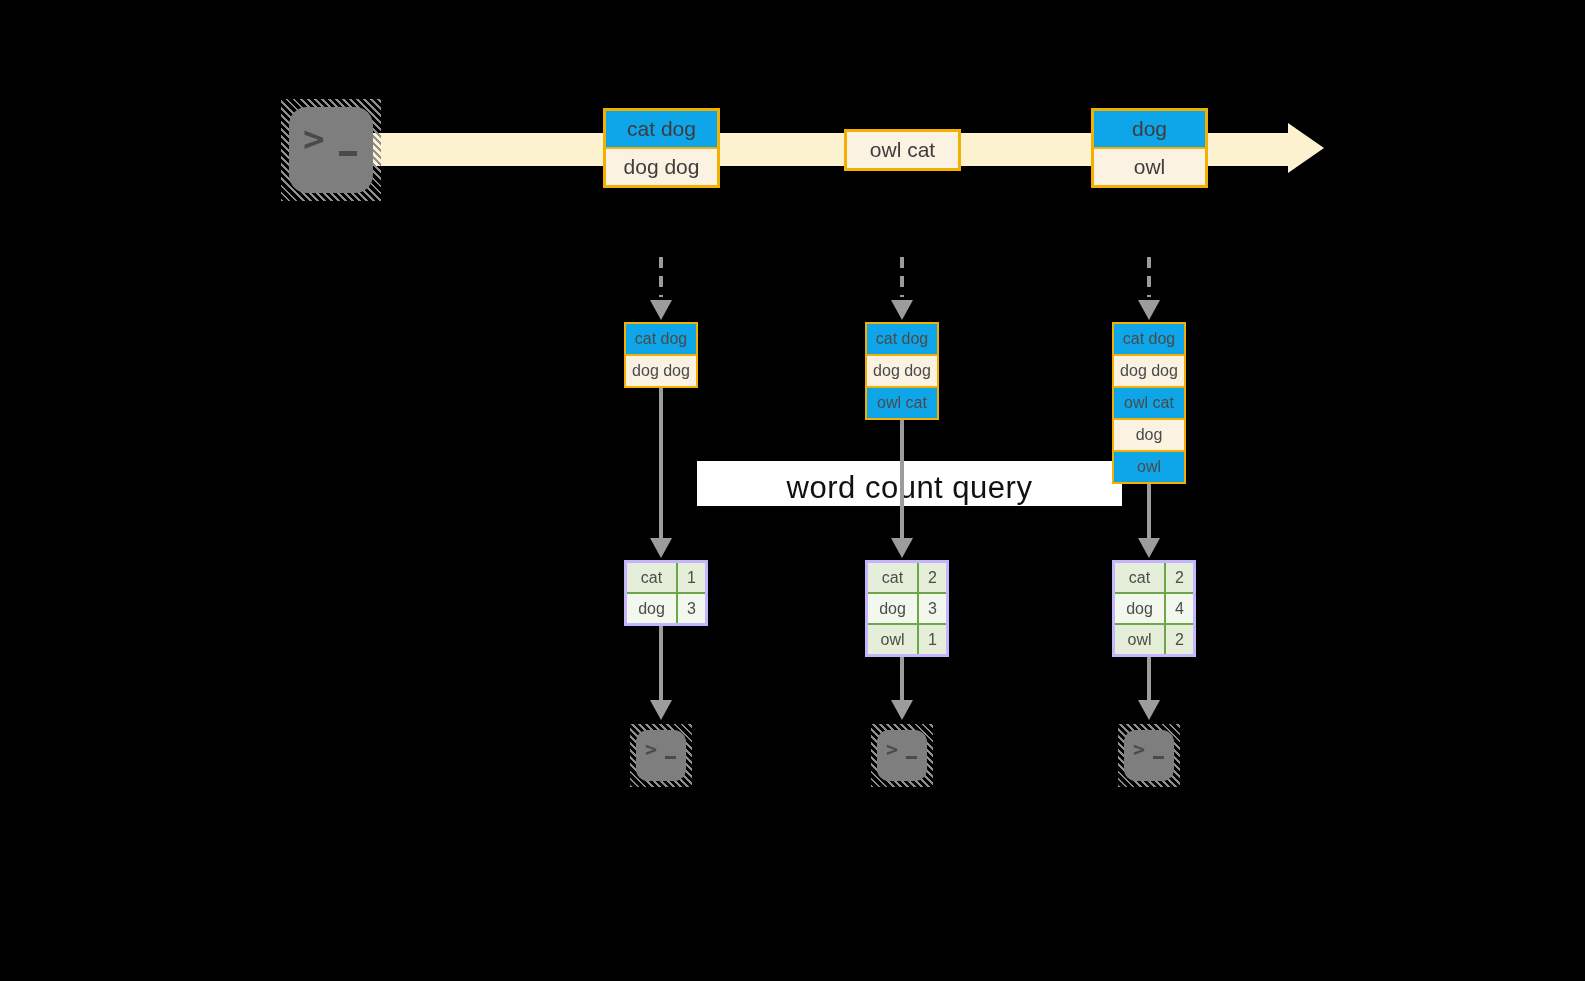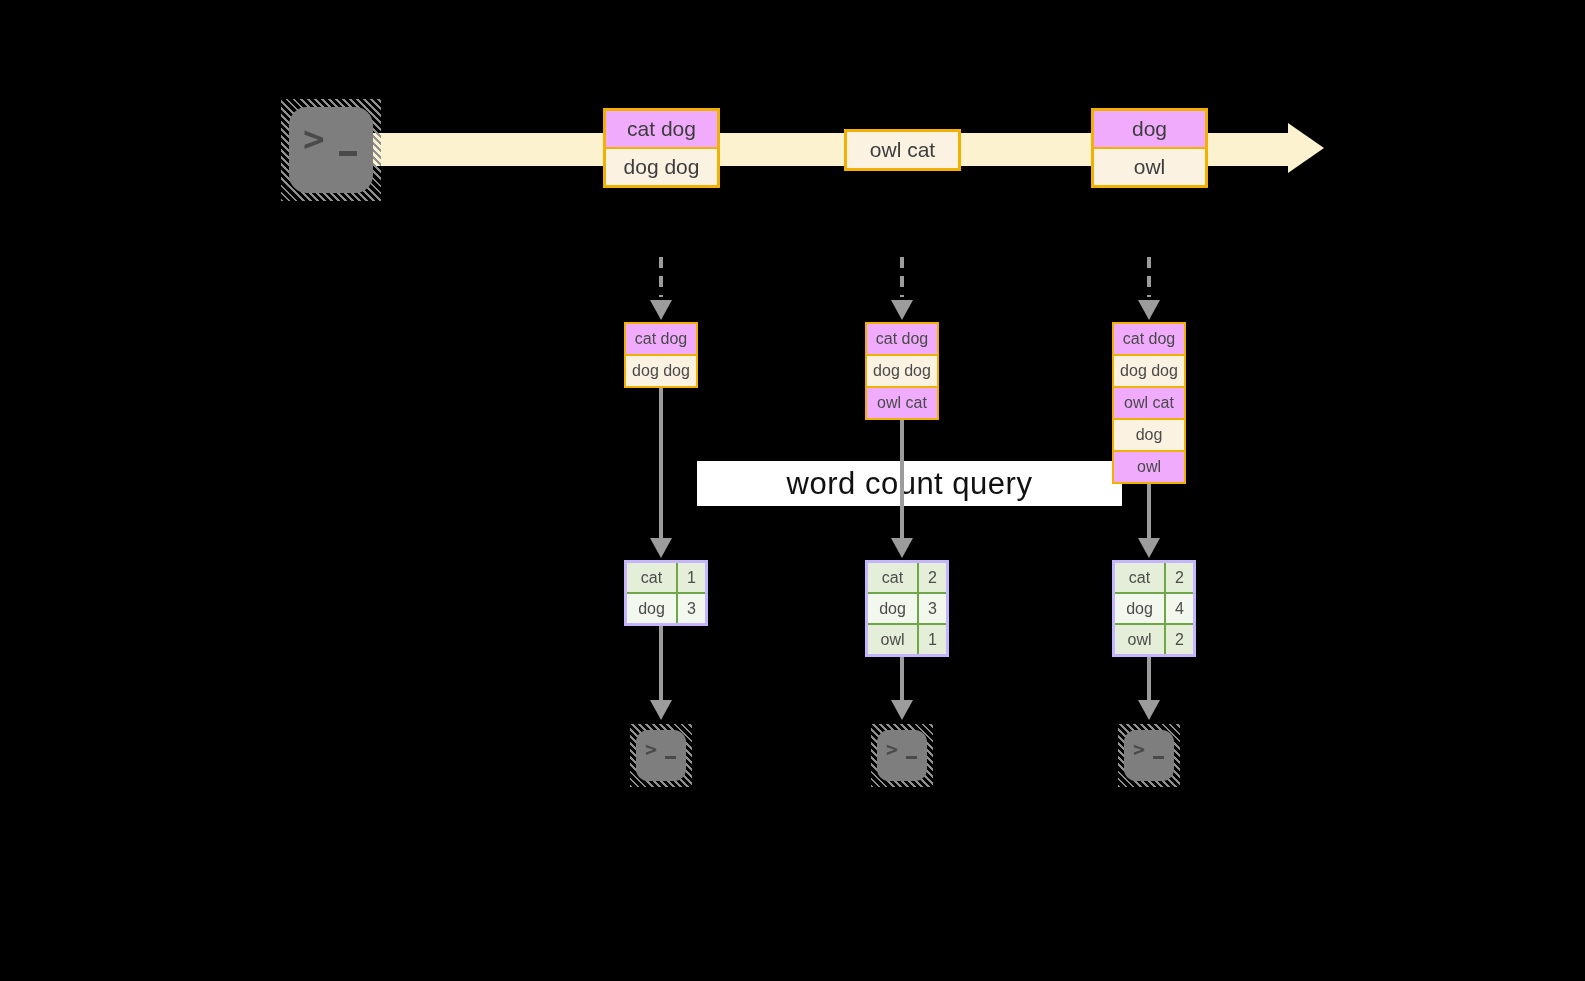--- a/index.html
+++ b/index.html
@@ -14,21 +14,21 @@
 
   
   .obox{border:3px solid #F2B100;z-index:2;box-sizing:content-box;}
   .orow{height:36px;display:flex;align-items:center;justify-content:center;
         font-size:21px;color:#3d3d3d;}
   .orow + .orow{border-top:2px solid #F2B100;}
   .stk{border:2px solid #F2B100;width:70px;z-index:2;}
   .srow{height:30px;display:flex;align-items:center;justify-content:center;
         font-size:16px;color:#4a4a4a;}
   .srow + .srow{border-top:2px solid #F2B100;}
-  .peach{background:#f0abfc;}
+  .peach{background:#0ea5e9;}
   .cream{background:#FCF2E2;}
 
   
   .gtab{border:3px solid #c4b5fd;width:78px;z-index:2;}
   .grow{display:flex;height:29px;}
   .grow + .grow{border-top:2px solid #6FA64A;}
   .grow:nth-child(odd){background:#E4EED8;}
   .grow:nth-child(even){background:#F3F8EE;}
   .gword{width:49px;display:flex;align-items:center;justify-content:center;
          font-size:16px;color:#4c4c4c;}
@@ -36,21 +36,21 @@
           justify-content:center;font-size:16px;color:#4c4c4c;}
 
   
   .vline{width:4px;background:#9c9c9c;z-index:3;}
   .dline{width:4px;z-index:1;
          background:repeating-linear-gradient(180deg,#9c9c9c 0 11px,transparent 11px 19px);}
   .ahead{width:0;height:0;border-left:11px solid transparent;border-right:11px solid transparent;
          border-top:20px solid #9c9c9c;z-index:3;}
 
   
-  .banner{background:#ffffff;z-index:1;display:flex;align-items:center;justify-content:center;
+  .banner{background:#ffffff;z-index:1;display:flex;align-items:flex-end;justify-content:center;
           font-size:31px;font-weight:300;color:#111;letter-spacing:.5px;}
 
   
   .term{z-index:2;background:repeating-linear-gradient(45deg,#8f8f8f 0 2px,transparent 2px 5px);}
   .term-inner{position:absolute;background:#7e7e7e;}
   .term-lg .term-inner{left:8px;top:8px;right:8px;bottom:8px;border-radius:18px;}
   .term-sm .term-inner{left:6px;top:6px;right:6px;bottom:6px;border-radius:12px;}
   .prompt{position:absolute;font-weight:700;color:#4a4a4a;line-height:1;
           font-family:"DejaVu Sans Mono","Liberation Mono",monospace;}
   .term-lg .prompt{left:14px;top:14px;font-size:36px;}

